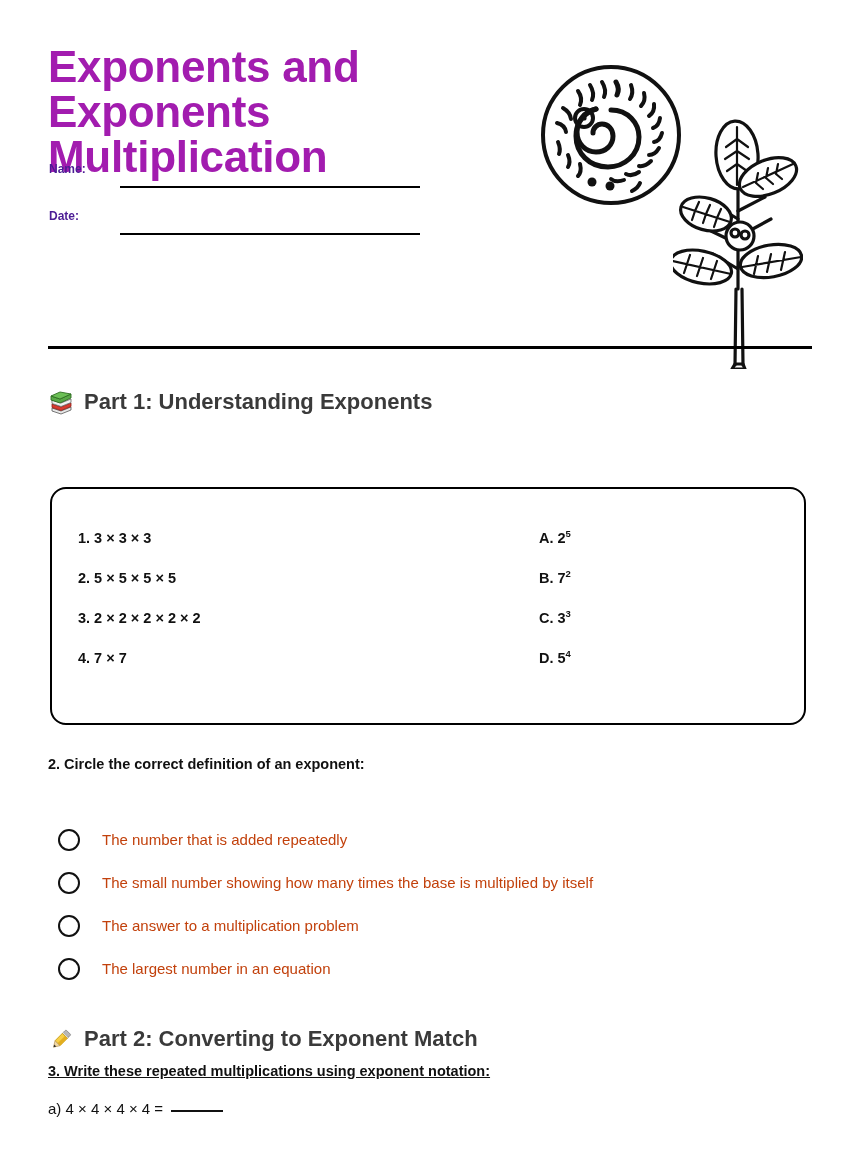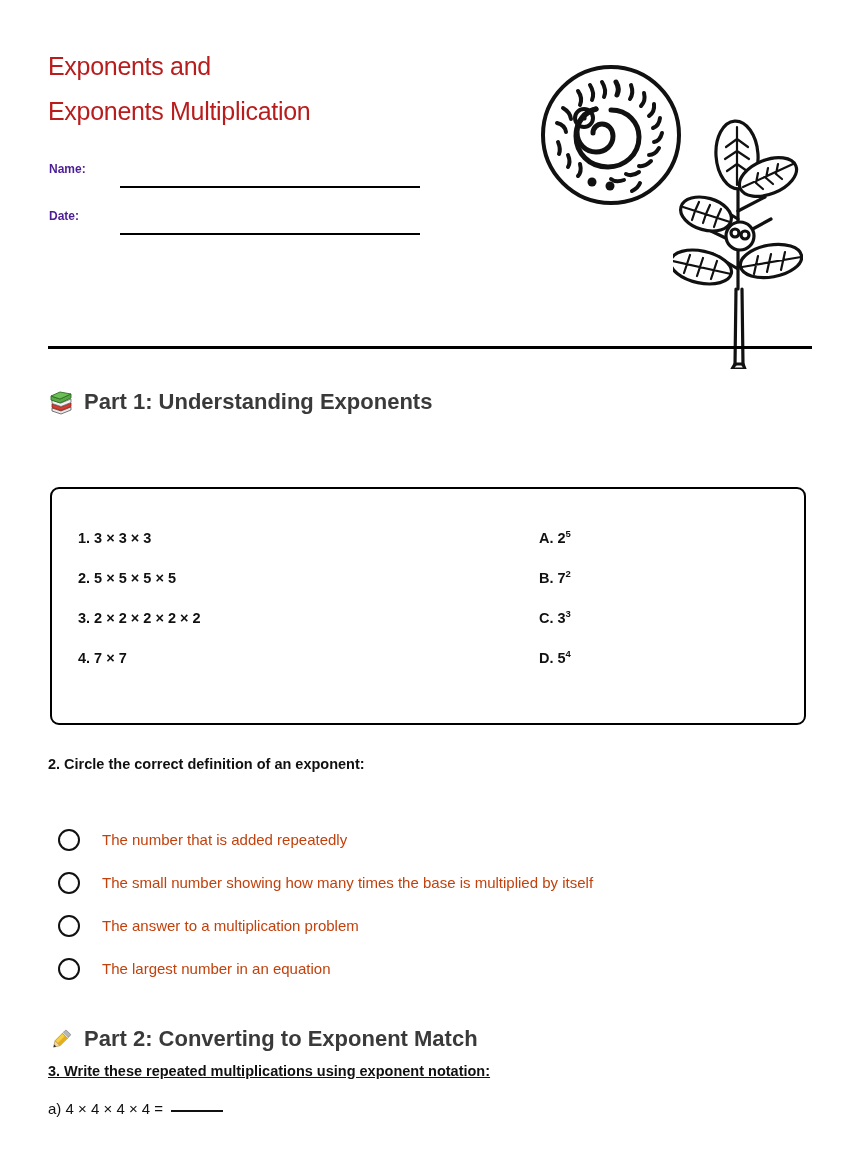--- a/index.html
+++ b/index.html
@@ -29,24 +29,24 @@
     left: 48px;
     top: 44px;
     width: 764px;
     height: 290px;
   }
   .title {
     position: absolute;
     left: 0;
     top: 0;
     width: 480px;
-    font-size: 25px;
+    font-size: 44px;
     line-height: 45px;
-    font-weight: normal;
-    color: #b91c1c;
+    font-weight: bold;
+    color: #a21caf;
     letter-spacing: -0.3px;
   }
   .title-line { display: block; }
 
   .namerow, .daterow {
     position: absolute;
     left: 1px;
     height: 24px;
   }
   .namerow { top: 118px; }
@@ -133,21 +133,21 @@
   #q3 { top: 1063px; text-decoration: underline; }
 
   
   .match-box {
     position: absolute;
     left: 50px;
     top: 487px;
     width: 756px;
     height: 238px;
     border: 2.6px solid #000000;
-    border-radius: 9px;
+    border-radius: 16px;
     box-sizing: border-box;
   }
   .match-col {
     position: absolute;
     top: 38px;
   }
   .match-col.left { left: 26px; }
   .match-col.right { left: 487px; }
   .match-item {
     height: 40px;

